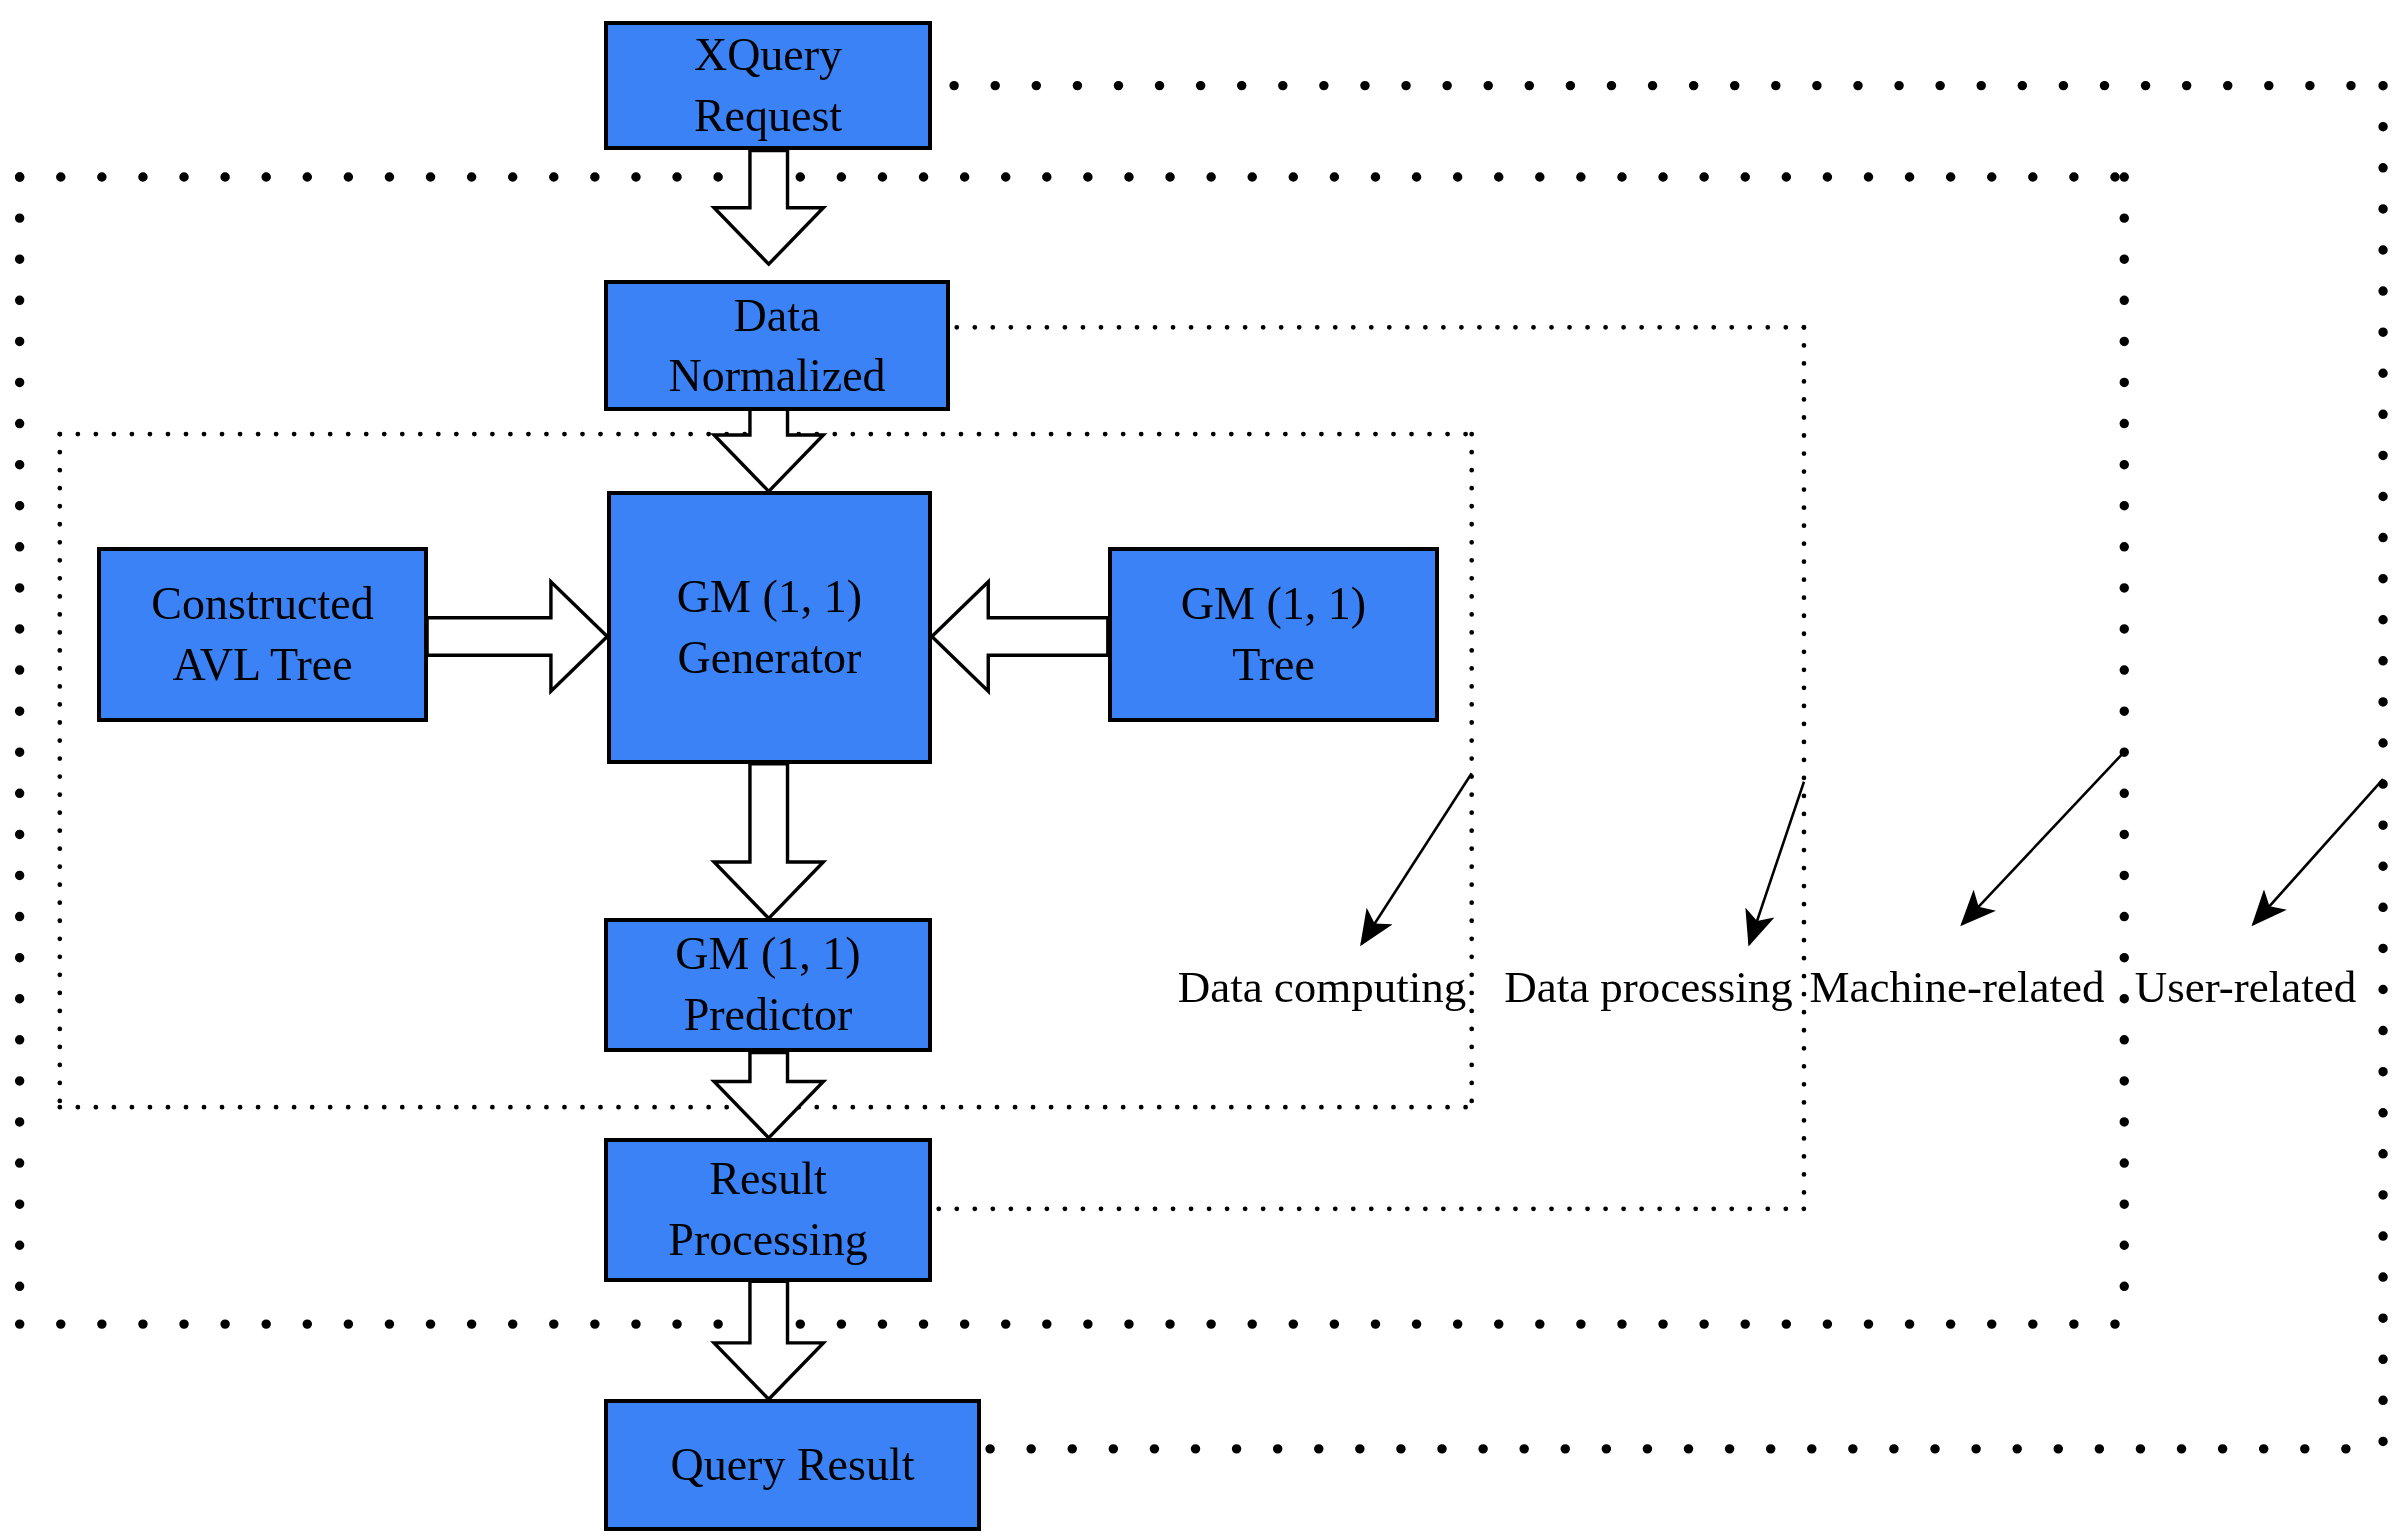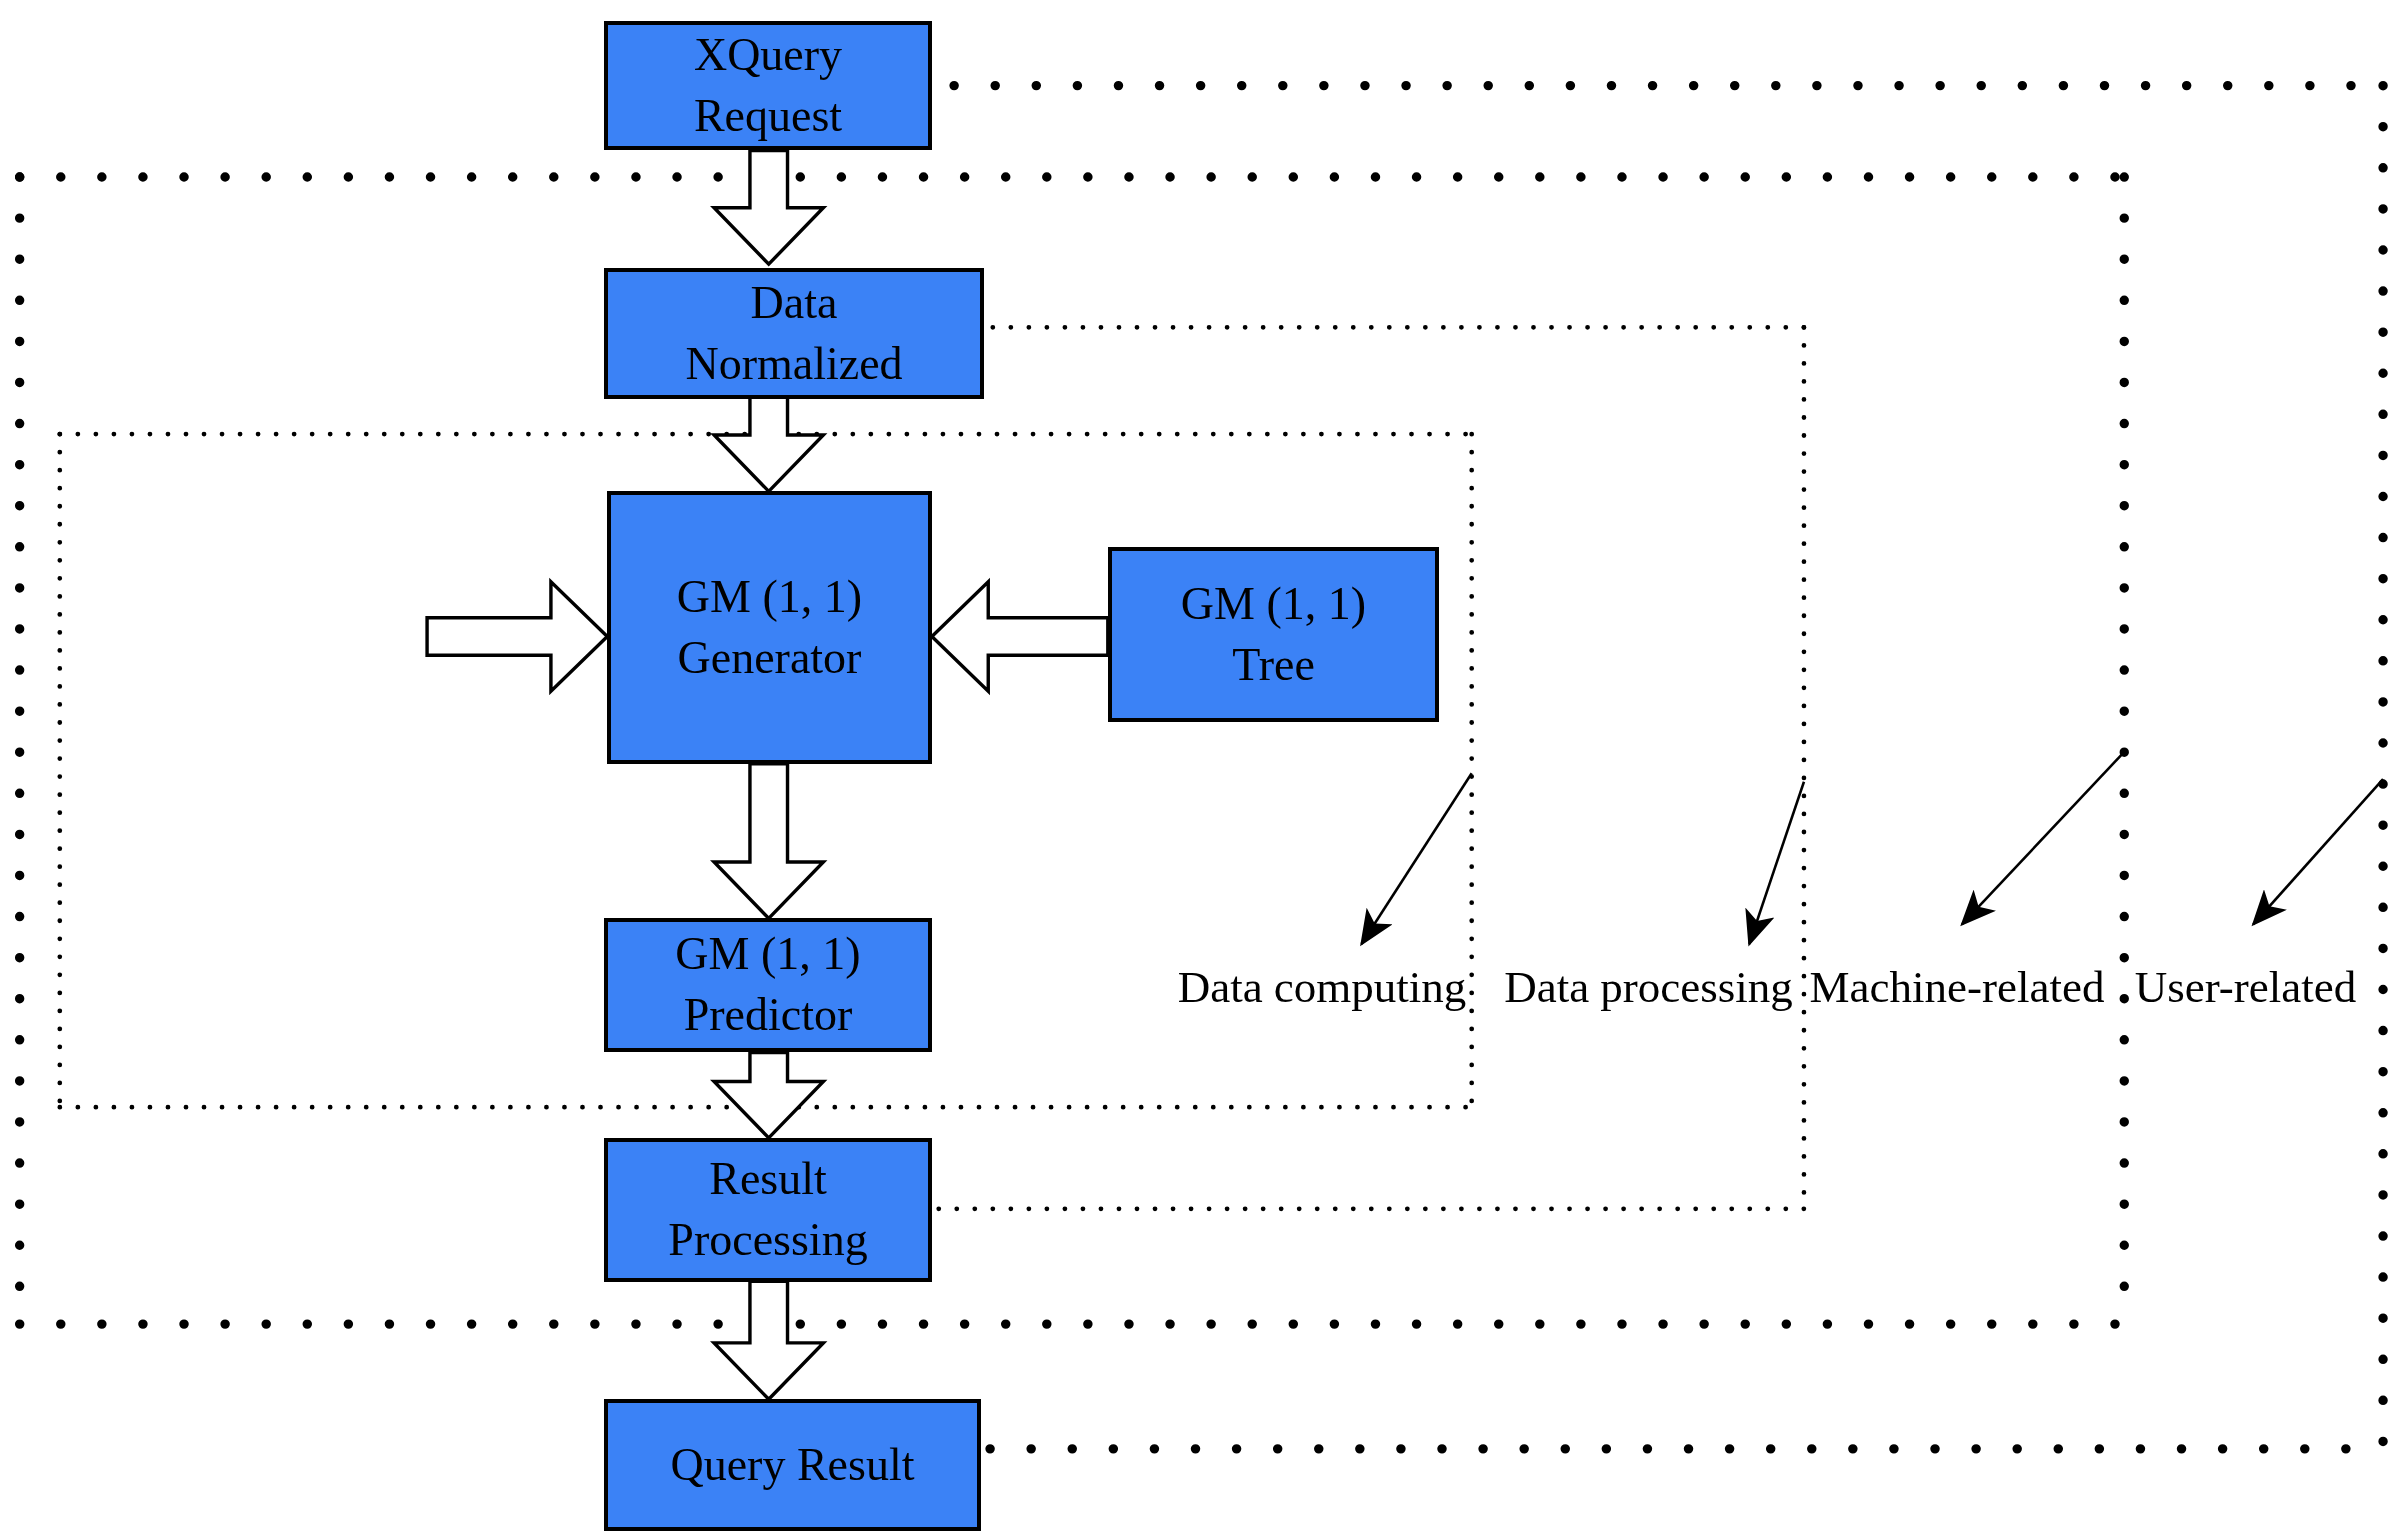--- a/index.html
+++ b/index.html
@@ -83,30 +83,34 @@
       <line x1="2112" y1="915" x2="2048" y2="1105" stroke="#000000" stroke-width="3" marker-end="url(#ah)"></line>
       <line x1="2487" y1="880" x2="2297" y2="1082" stroke="#000000" stroke-width="3" marker-end="url(#ah)"></line>
       <line x1="2790" y1="912" x2="2638" y2="1082" stroke="#000000" stroke-width="3" marker-end="url(#ah)"></line>
     </svg>
 
   <div class="node" style="left: 604px; top: 21.4px; width: 328px; height: 129px;">
     <span>XQuery</span>
     <span>Request</span>
   </div>
 
-  <div class="node" style="left: 604px; top: 268px; width: 380px; height: 131px;">
+  <div class="node" style="left: 604px; top: 280px; width: 346px; height: 131px; justify-content: flex-end;">
     <span>Data</span>
     <span>Normalized</span>
   </div>
 
   <div class="node" style="left: 607px; top: 491px; width: 325px; height: 273px;">
     <span>GM (1, 1)</span>
     <span>Generator</span>
   </div>
 
+  <div class="node" style="left: 97px; top: 547px; width: 331px; height: 175px;">
+    <span>Constructed</span>
+    <span>AVL Tree</span>
+  </div>
 
   <div class="node" style="left: 1108px; top: 547px; width: 331px; height: 175px;">
     <span>GM (1, 1)</span>
     <span>Tree</span>
   </div>
 
   <div class="node" style="left: 604px; top: 918px; width: 328px; height: 134px;">
     <span>GM (1, 1)</span>
     <span>Predictor</span>
   </div>

